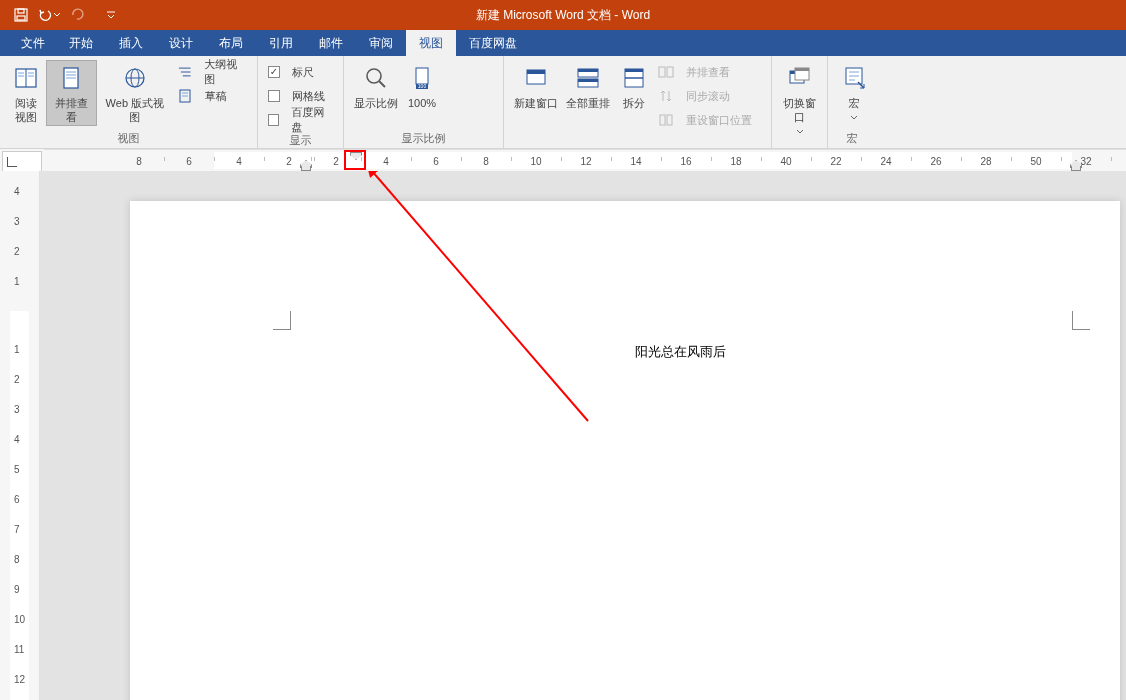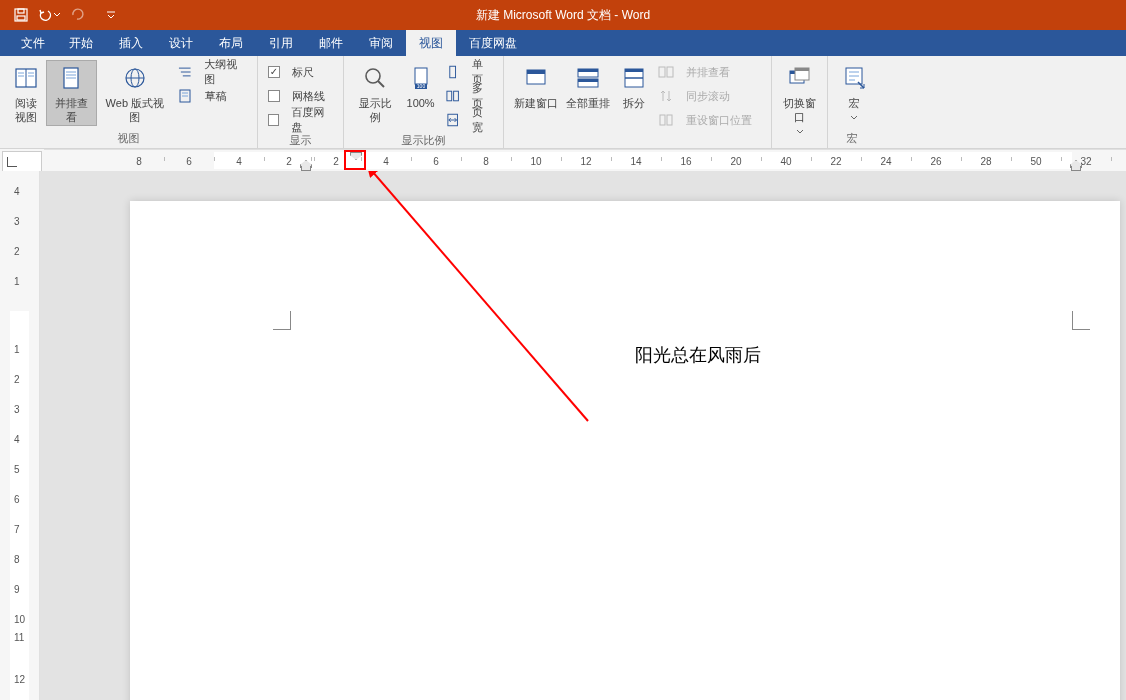--- a/index.html
+++ b/index.html
@@ -297,21 +297,21 @@
 .margin-mark{
   position:absolute;
   width:1px;height:18px;
   background:#888;
 }
 .margin-mark.h{height:1px;width:18px;}
 
 .doc-text{
   position:absolute;
   font-family: SimSun, serif;
-  font-size:18px;
+  font-size:13px;
   color:#000;
 }
 
 .arrow-svg{
   position:absolute;
   left:0;top:0;
   pointer-events:none;
 }
 
 </style>
@@ -459,42 +459,20 @@
       </div>
       <div class="bigbtn">
         <div class="bigbtn-icon">
             <svg width="28" height="28" viewBox="0 0 28 28">
               <rect x="8" y="4" width="12" height="16" fill="#fff" stroke="#2b579a"></rect>
               <rect x="8" y="20" width="12" height="5" fill="#2b579a"></rect>
               <text x="14" y="24" font-size="5" fill="#fff" text-anchor="middle">100</text>
             </svg>
           </div>
         <div class="bigbtn-label">100%</div>
-      </div>
-      <div class="vlist">
-        <div class="smallrow">
-          <svg class="si" viewBox="0 0 16 16">
-              <rect x="5" y="2" width="6" height="12" fill="none" stroke="#2b579a"></rect>
-            </svg>
-          <span>单页</span>
-        </div>
-        <div class="smallrow">
-          <svg class="si" viewBox="0 0 16 16">
-              <rect x="2" y="3" width="5" height="10" fill="none" stroke="#2b579a"></rect>
-              <rect x="9" y="3" width="5" height="10" fill="none" stroke="#2b579a"></rect>
-            </svg>
-          <span>多页</span>
-        </div>
-        <div class="smallrow">
-          <svg class="si" viewBox="0 0 16 16">
-              <rect x="3" y="2" width="10" height="12" fill="none" stroke="#2b579a"></rect>
-              <path d="M4 8 L12 8 M4 8 L6 6 M4 8 L6 10 M12 8 L10 6 M12 8 L10 10" stroke="#2b579a" fill="none"></path>
-            </svg>
-          <span>页宽</span>
-        </div>
       </div>
     </div>
     <div class="group-label">显示比例</div>
   </div>
 
   <div class="group" style="width:268px">
     <div class="group-body">
       <div class="bigbtn">
         <div class="bigbtn-icon">
             <svg width="28" height="28" viewBox="0 0 28 28">
@@ -622,21 +600,21 @@
         <div class="rminor" style="left: 467px;"></div>
         <div class="rtick" style="left: 542px;">12</div>
         <div class="rminor" style="left: 567px;"></div>
         <div class="rminor" style="left: 517px;"></div>
         <div class="rtick" style="left: 592px;">14</div>
         <div class="rminor" style="left: 617px;"></div>
         <div class="rminor" style="left: 567px;"></div>
         <div class="rtick" style="left: 642px;">16</div>
         <div class="rminor" style="left: 667px;"></div>
         <div class="rminor" style="left: 617px;"></div>
-        <div class="rtick" style="left: 692px;">20</div>
+        <div class="rtick" style="left: 692px;">18</div>
         <div class="rminor" style="left: 717px;"></div>
         <div class="rminor" style="left: 667px;"></div>
         <div class="rtick" style="left: 742px;">40</div>
         <div class="rminor" style="left: 767px;"></div>
         <div class="rminor" style="left: 717px;"></div>
         <div class="rtick" style="left: 792px;">22</div>
         <div class="rminor" style="left: 817px;"></div>
         <div class="rminor" style="left: 767px;"></div>
         <div class="rtick" style="left: 842px;">24</div>
         <div class="rminor" style="left: 867px;"></div>
@@ -673,21 +651,21 @@
         <div class="vtick" style="top: 178px;">1</div>
         <div class="vtick" style="top: 208px;">2</div>
         <div class="vtick" style="top: 238px;">3</div>
         <div class="vtick" style="top: 268px;">4</div>
         <div class="vtick" style="top: 298px;">5</div>
         <div class="vtick" style="top: 328px;">6</div>
         <div class="vtick" style="top: 358px;">7</div>
         <div class="vtick" style="top: 388px;">8</div>
         <div class="vtick" style="top: 418px;">9</div>
         <div class="vtick" style="top: 448px;">10</div>
-        <div class="vtick" style="top: 466px;">11</div>
+        <div class="vtick" style="top: 478px;">11</div>
         <div class="vtick" style="top: 508px;">12</div>
       </div>
   </div>
   <div class="canvas">
     <div class="page">
 
       <div class="margin-mark" style="left:160px;top:110px"></div>
       <div class="margin-mark h" style="left:143px;top:128px"></div>
       <div class="margin-mark" style="left:942px;top:110px"></div>
       <div class="margin-mark h" style="left:942px;top:128px"></div>

